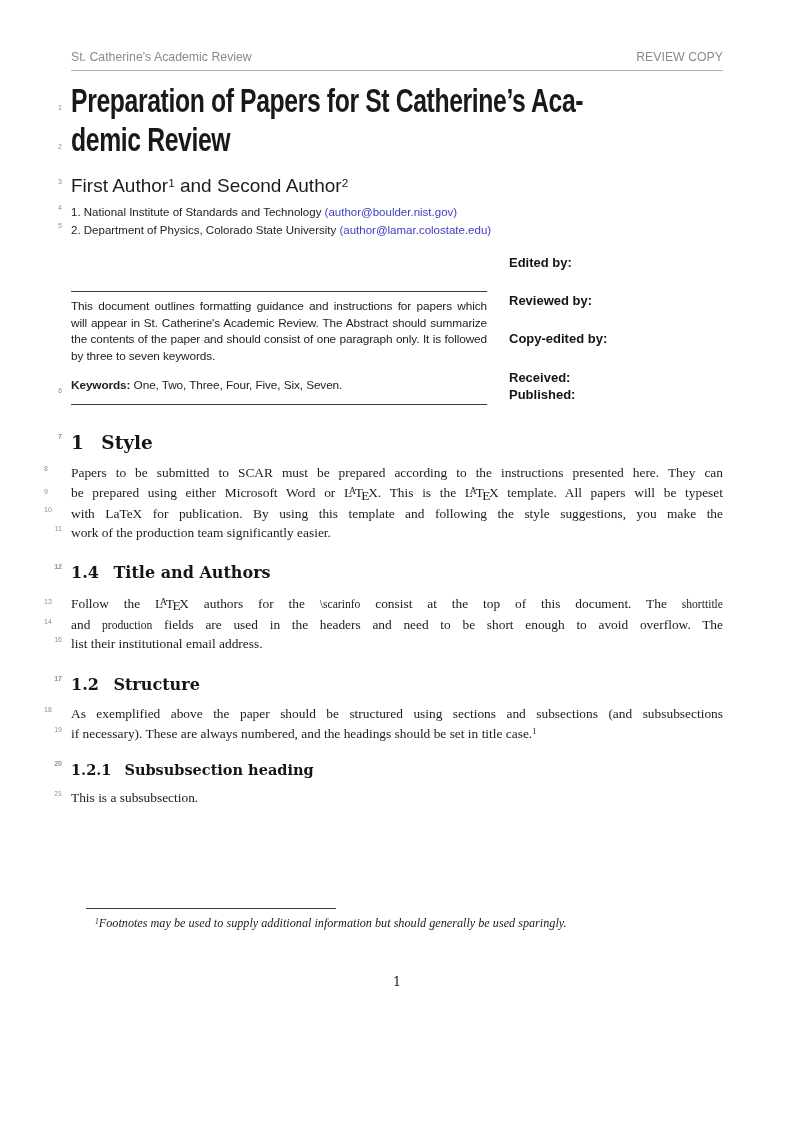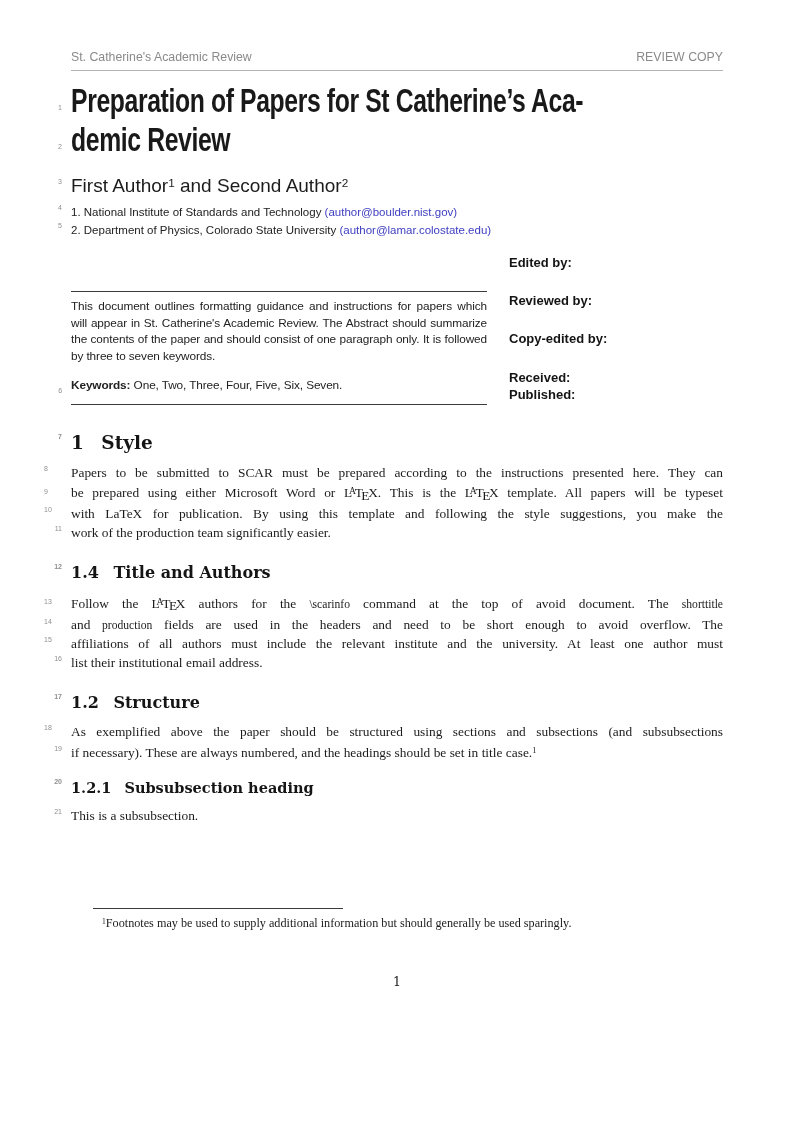--- a/index.html
+++ b/index.html
@@ -60,22 +60,22 @@
   .body{font-family:"Liberation Serif",serif;font-size:13.4px;line-height:18.5px;color:#1b1b1b;}
   .jl{text-align:justify;text-align-last:justify;}
   .mono{font-family:Liberation Serif, serif;font-size:11.6px;}
   .sup{font-size:62%;vertical-align:0.45em;}
 
   
   .xA{font-size:0.72em;vertical-align:0.26em;margin-left:-0.33em;margin-right:-0.13em;}
   .xE{vertical-align:-0.21em;margin-left:-0.12em;margin-right:-0.1em;}
 
   
-  .footnote{position:absolute;top:908px;left:93px;width:608px;
-            font-family:"Liberation Serif",serif;font-size:12.2px;line-height:16px;color:#1b1b1b;}
+  .footnote{position:absolute;top:908px;left:86px;width:608px;
+            font-family:"Liberation Serif",serif;font-size:12.2px;line-height:16px;color:#1b1b1b;font-style:italic;}
   .fnrule{width:250px;border-top:1px solid #3a3a3a;margin-bottom:5px;}
   .fntext{padding-left:9px;}
   .pagenum{position:absolute;top:974px;left:0;right:0;text-align:center;
            font-family:"DejaVu Serif",serif;font-size:12.5px;color:#222222;}
 </style>
 </head>
 <body>
 
 <div class="page">
 
@@ -158,29 +158,25 @@
   </div>
 
   <div class="line h2">
     <span class="ln">12</span>
     <span class="hnum">1.4</span>
     <span class="hlabel">Title and Authors</span>
   </div>
   <div class="para">
     <div class="line body jl">
       <span class="ln">13</span>
-      <span><span>Follow the </span><span style="font-family: &quot;Liberation Serif&quot;, serif;"><span>L</span><span class="xA">A</span><span>T</span><span class="xE">E</span><span>X</span></span><span> authors for the </span><span class="mono">\scarinfo</span><span> command at the top of avoid document. The </span><span class="mono">shorttitle</span></span>
+      <span><span>Follow the </span><span style="font-family: &quot;Liberation Serif&quot;, serif;"><span>L</span><span class="xA">A</span><span>T</span><span class="xE">E</span><span>X</span></span><span> authors for the </span><span class="mono">\scarinfo</span><span> consist at the top of this document. The </span><span class="mono">shorttitle</span></span>
     </div>
     <div class="line body jl">
       <span class="ln">14</span>
       <span><span>and </span><span class="mono">production</span><span> fields are used in the headers and need to be short enough to avoid overflow.  The</span></span>
-    </div>
-    <div class="line body jl">
-      <span class="ln">15</span>
-      <span><span>affiliations of all authors must include the relevant institute and the university. At least one author must</span></span>
     </div>
     <div class="line body">
       <span class="ln">16</span>
       <span><span>list their institutional email address.</span></span>
     </div>
   </div>
 
   <div class="line h2">
     <span class="ln">17</span>
     <span class="hnum">1.2</span>

